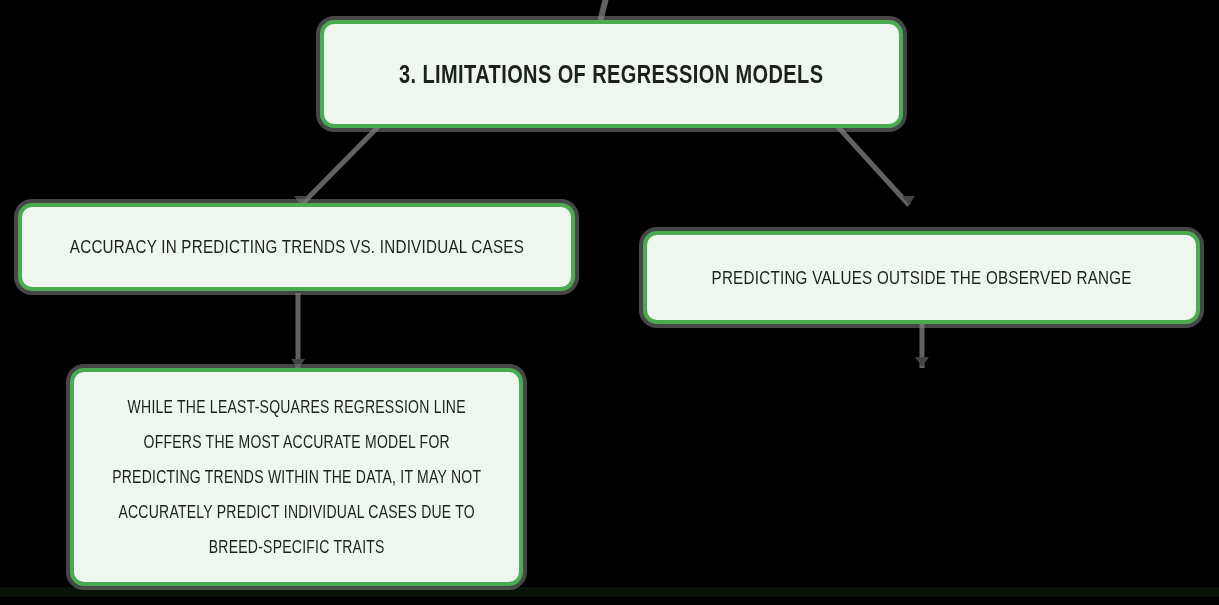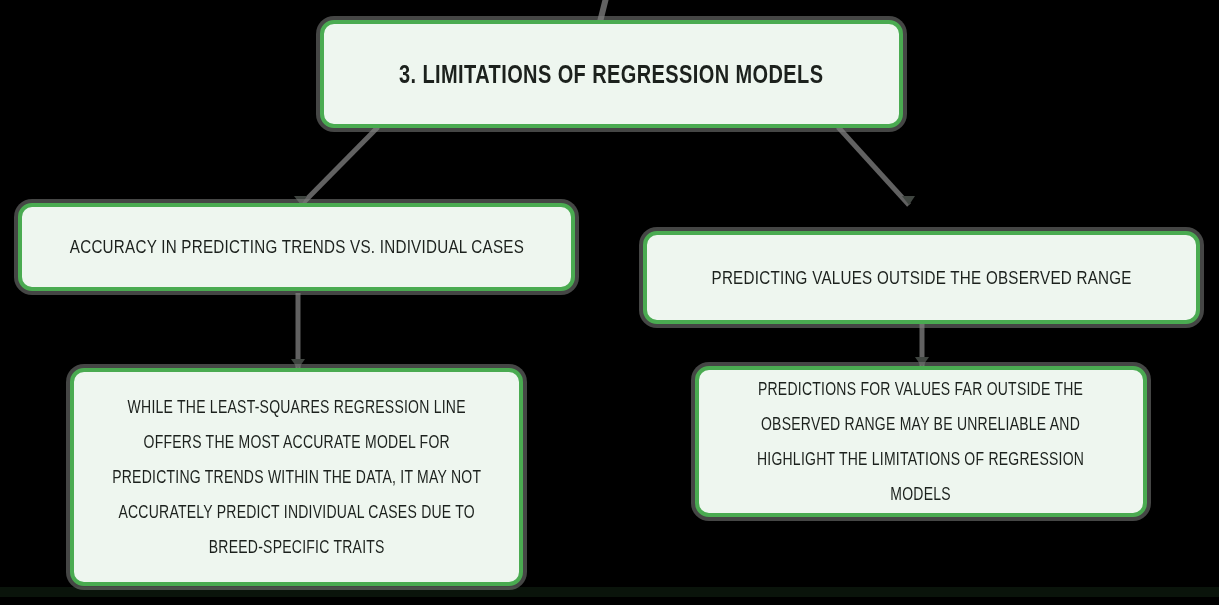--- a/index.html
+++ b/index.html
@@ -116,22 +116,14 @@
   <div class="node n-d0">
     <div class="node-text detail-text">
       <div class="detail-line">WHILE THE LEAST-SQUARES REGRESSION LINE</div>
       <div class="detail-line">OFFERS THE MOST ACCURATE MODEL FOR</div>
       <div class="detail-line">PREDICTING TRENDS WITHIN THE DATA, IT MAY NOT</div>
       <div class="detail-line">ACCURATELY PREDICT INDIVIDUAL CASES DUE TO</div>
       <div class="detail-line">BREED-SPECIFIC TRAITS</div>
     </div>
   </div>
 
-  <div class="node n-d1">
-    <div class="node-text detail-text">
-      <div class="detail-line">PREDICTIONS FOR VALUES FAR OUTSIDE THE</div>
-      <div class="detail-line">OBSERVED RANGE MAY BE UNRELIABLE AND</div>
-      <div class="detail-line">HIGHLIGHT THE LIMITATIONS OF REGRESSION</div>
-      <div class="detail-line">MODELS</div>
-    </div>
-  </div>
 
 </div>
 
 </body></html>

